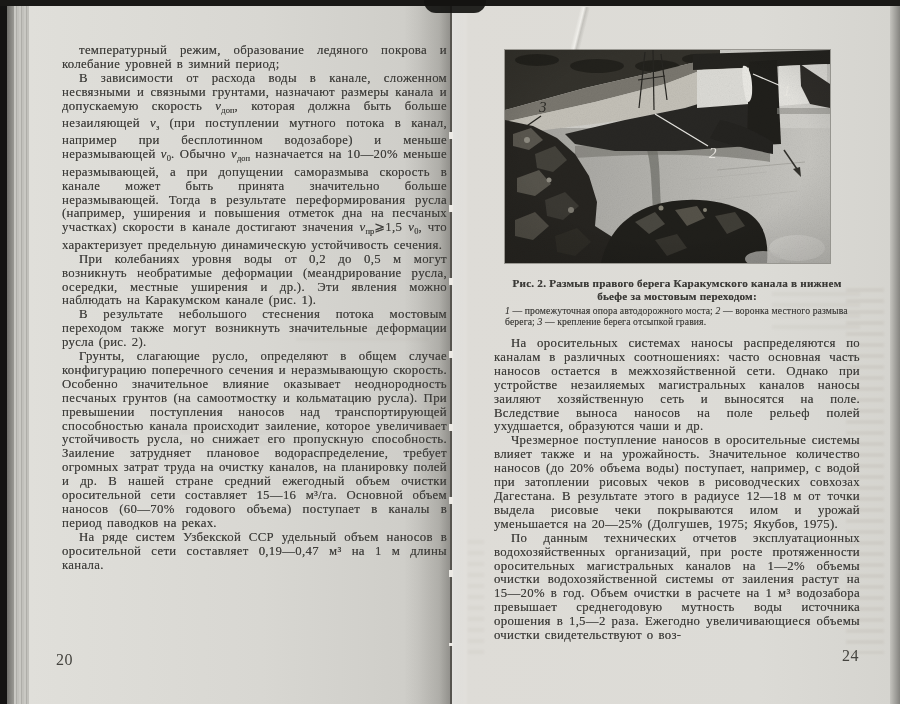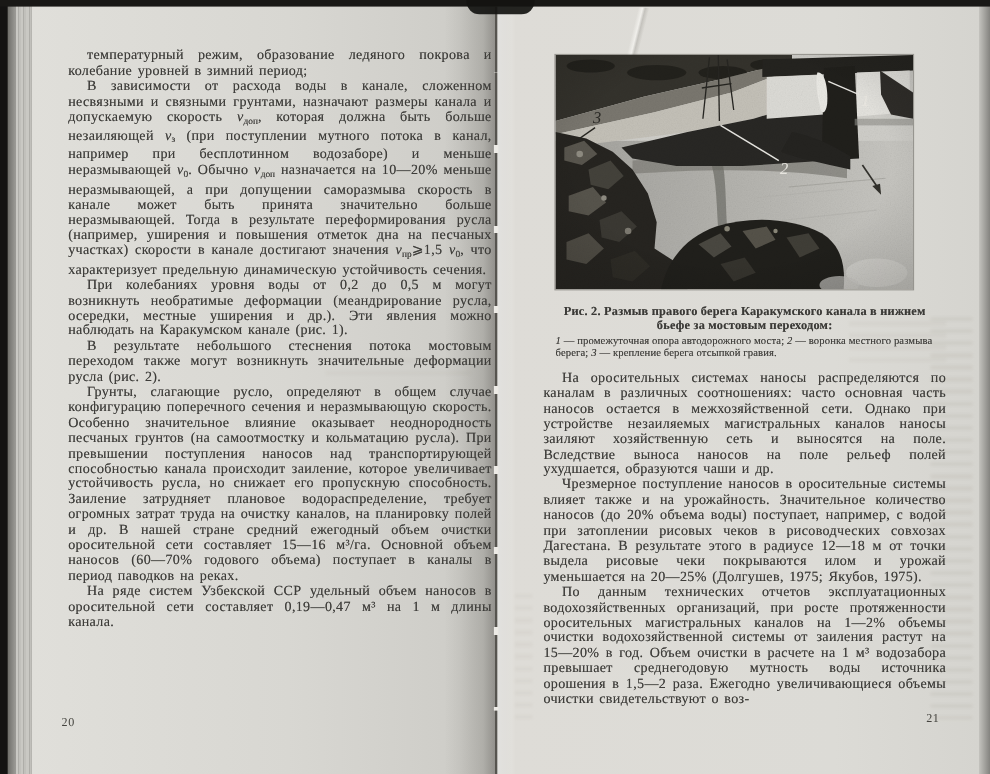--- a/index.html
+++ b/index.html
@@ -32,21 +32,21 @@
   p.para{font-size:12.8px;line-height:13.9px;letter-spacing:.3px;word-spacing:1.5px;color:#3e3d3a;
          text-align:justify;text-indent:17px;margin:0;hyphens:auto;
          text-shadow:0 0 .4px rgba(62,61,58,.65);}
   p.para sub{font-size:8.5px;vertical-align:-2.5px;letter-spacing:0;}
   p.para i{font-style:italic;}
   .caption{text-align:center;font-size:11.2px;line-height:12.8px;color:#3b3a37;letter-spacing:.2px;
            text-shadow:0 0 .4px rgba(59,58,55,.6);}
   .legend{text-align:left;font-size:9.7px;line-height:11px;color:#403f3c;letter-spacing:.1px;
            text-shadow:0 0 .3px rgba(64,63,60,.6);}
   .legend i{font-style:italic;}
-  .pagenum{font-size:11px;color:#45443f;letter-spacing:.5px;}
+  .pagenum{font-size:16px;color:#45443f;letter-spacing:.5px;}
   .figure{outline:1px solid rgba(70,68,62,.45);}
   svg text.lbl{font-family:"Liberation Serif","DejaVu Serif",serif;font-style:italic;}
 </style>
 </head>
 <body>
 
 <div class="scene">
 
   <div class="abs edge-left-1"></div>
   <div class="abs edge-left-2"></div>
@@ -188,15 +188,15 @@
   </div>
 
   <div class="abs caption" style="left:497px;top:277px;width:360px;font-weight:bold;">Рис. 2. Размыв правого берега Каракумского канала в нижнем бьефе за мостовым переходом:</div>
   <div class="abs legend" style="left:505px;top:305px;width:345px;"><i>1</i> — промежуточная опора автодорожного моста; <i>2</i> — воронка местного размыва берега; <i>3</i> — крепление берега отсыпкой гравия.</div>
 
   <div class="abs textcol" style="left:494px;top:337px;width:366px;">
       <p class="para">На оросительных системах наносы распределяются по каналам в различных соотношениях: часто основная часть наносов остается в межхозяйственной сети. Однако при устройстве незаиляемых магистральных каналов наносы заиляют хозяйственную сеть и выносятся на поле. Вследствие выноса наносов на поле рельеф полей ухудшается, образуются чаши и др.</p>
       <p class="para">Чрезмерное поступление наносов в оросительные системы влияет также и на урожайность. Значительное количество наносов (до 20% объема воды) поступает, например, с водой при затоплении рисовых чеков в рисоводческих совхозах Дагестана. В результате этого в радиусе 12—18 м от точки выдела рисовые чеки покрываются илом и урожай уменьшается на 20—25% (Долгушев, 1975; Якубов, 1975).</p>
       <p class="para">По данным технических отчетов эксплуатационных водохозяйственных организаций, при росте протяженности оросительных магистральных каналов на 1—2% объемы очистки водохозяйственной системы от заиления растут на 15—20% в год. Объем очистки в расчете на 1 м³ водозабора превышает среднегодовую мутность воды источника орошения в 1,5—2 раза. Ежегодно увеличивающиеся объемы очистки свидетельствуют о воз-</p>
     </div>
-  <div class="abs pagenum" style="left:842px;top:647px;">21</div>
+  <div class="abs pagenum" style="left:842px;top:647px;">24</div>
 
 </div>
 
 </body></html>

